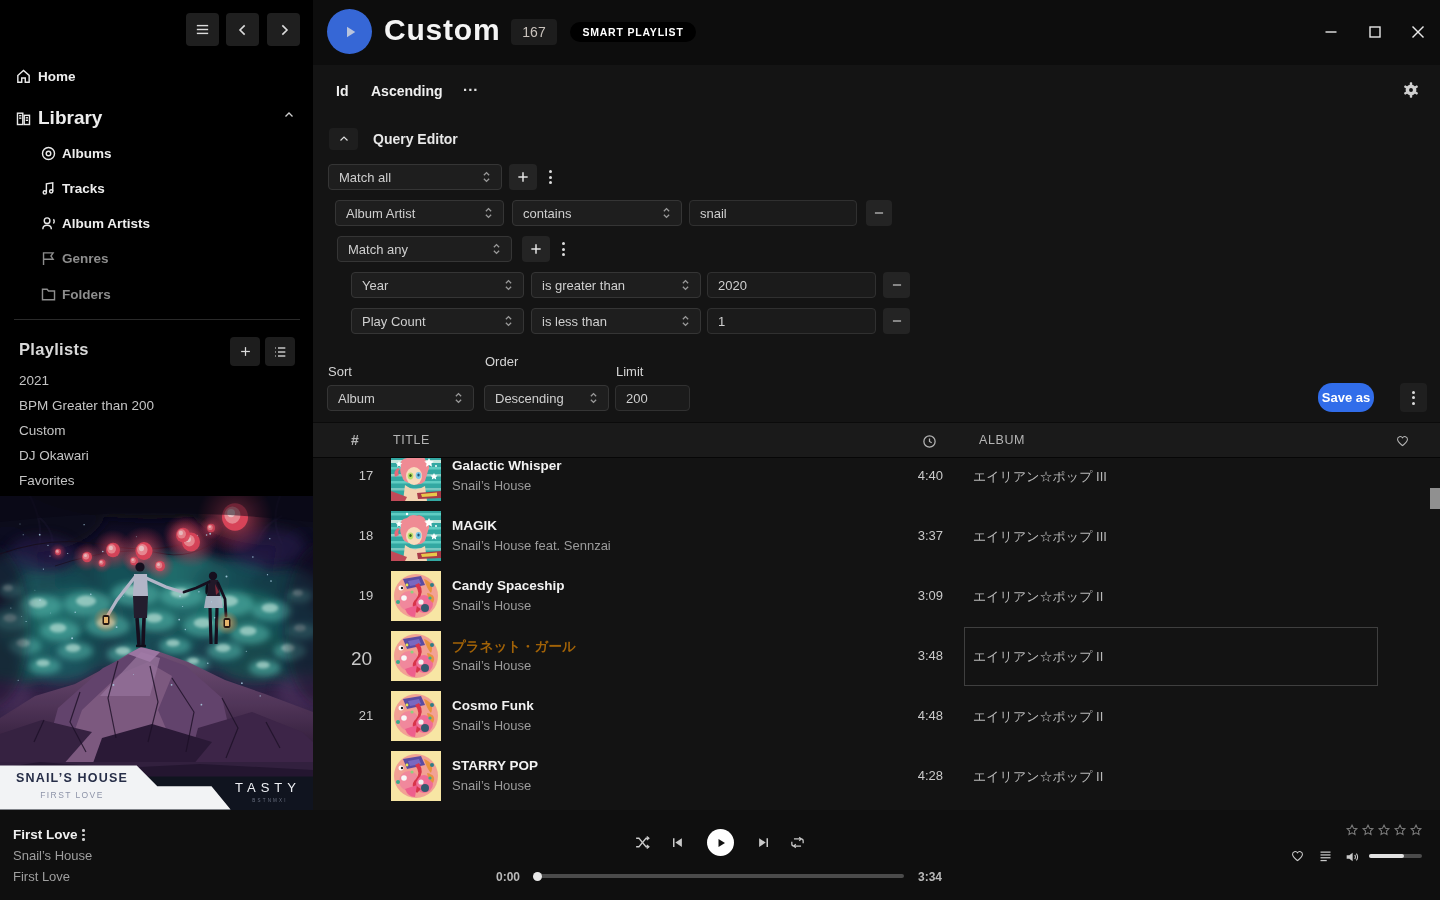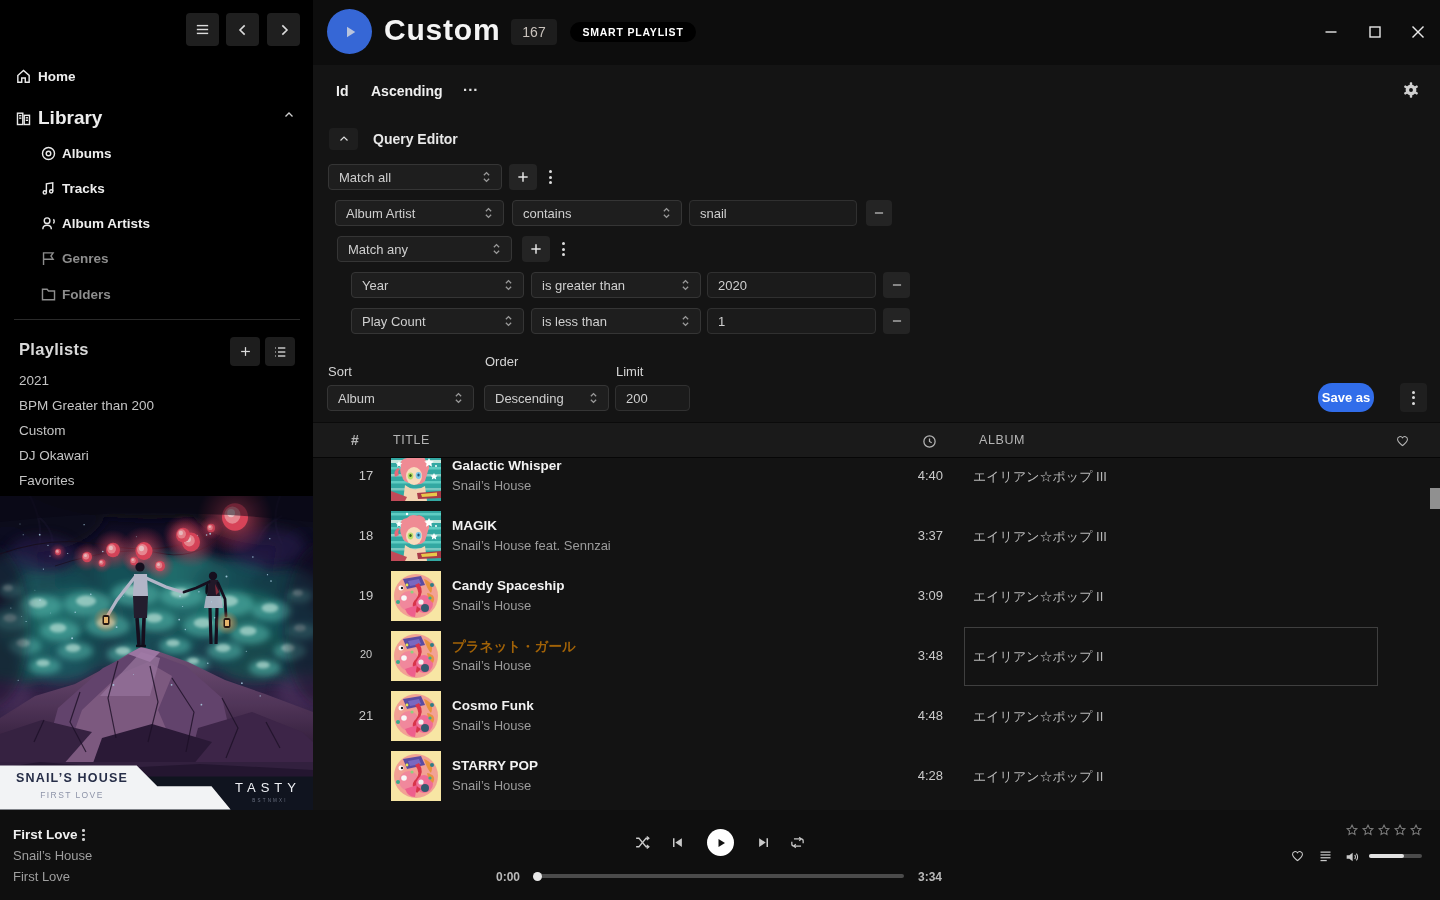--- a/index.html
+++ b/index.html
@@ -307,21 +307,21 @@
               <circle cx="39" cy="27" r="1.6" fill="#3aa98a"></circle>
               <circle cx="21" cy="21" r="1.6" fill="#8fd07c"></circle>
               <circle cx="16" cy="14" r="1.4" fill="#e8e84c"></circle>
             </svg></div>
         <div class="abs" style="left:139px;top:12px;color:#f2f2f2;font-size:13.5px;font-weight:bold;">Candy Spaceship</div>
         <div class="abs" style="left:139px;top:32px;color:#9b9b9b;font-size:13px;">Snail’s House</div>
         <div class="abs" style="left:560px;top:22px;width:70px;text-align:right;color:#c9c9c9;font-size:13px;">3:09</div>
         <div class="abs" style="left:660px;top:22px;color:#b9b9b9;font-size:13px;">エイリアン☆ポップ II</div>
       </div>
       <div class="abs" style="left:0;top:168px;width:1127px;height:60px;">
-        <div class="abs" style="left:38px;top:22px;width:30px;text-align:center;color:#c9c9c9;font-size:11px;">20</div>
+        <div class="abs" style="left:38px;top:22px;width:30px;color:#c9c9c9;font-size:19px;">20</div>
         <div class="abs" style="left:78px;top:5px;width:50px;height:50px;overflow:hidden;"><svg width="50" height="50" viewBox="0 0 50 50">
               <rect width="50" height="50" fill="#f7e6a4"></rect>
               <circle cx="25" cy="25" r="22" fill="#f2a194"></circle>
               <circle cx="18" cy="30" r="10" fill="#f0889c"></circle>
               <circle cx="33" cy="33" r="9" fill="#ef6e96"></circle>
               <path d="M12 8 L30 5 L34 14 L16 18 Z" fill="#5c4ba0"></path>
               <path d="M17 10 L28 8 L30 13 L19 15 Z" fill="#7a68c0"></path>
               <path d="M33 8 Q44 12 40 22 Q36 18 33 8" fill="#e8923e"></path>
               <path d="M36 22 Q46 24 42 32 Q37 28 36 22" fill="#e8923e"></path>
               <path d="M28 12 Q34 22 27 28 Q22 34 30 38 L26 42 Q18 34 25 28 Q30 22 24 14 Z" fill="#d8354a"></path>

